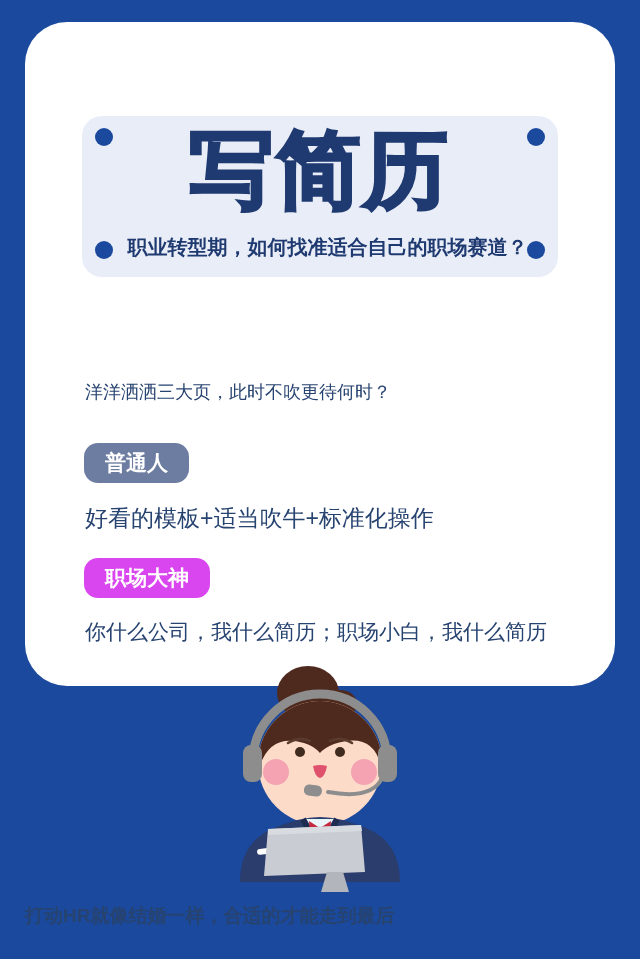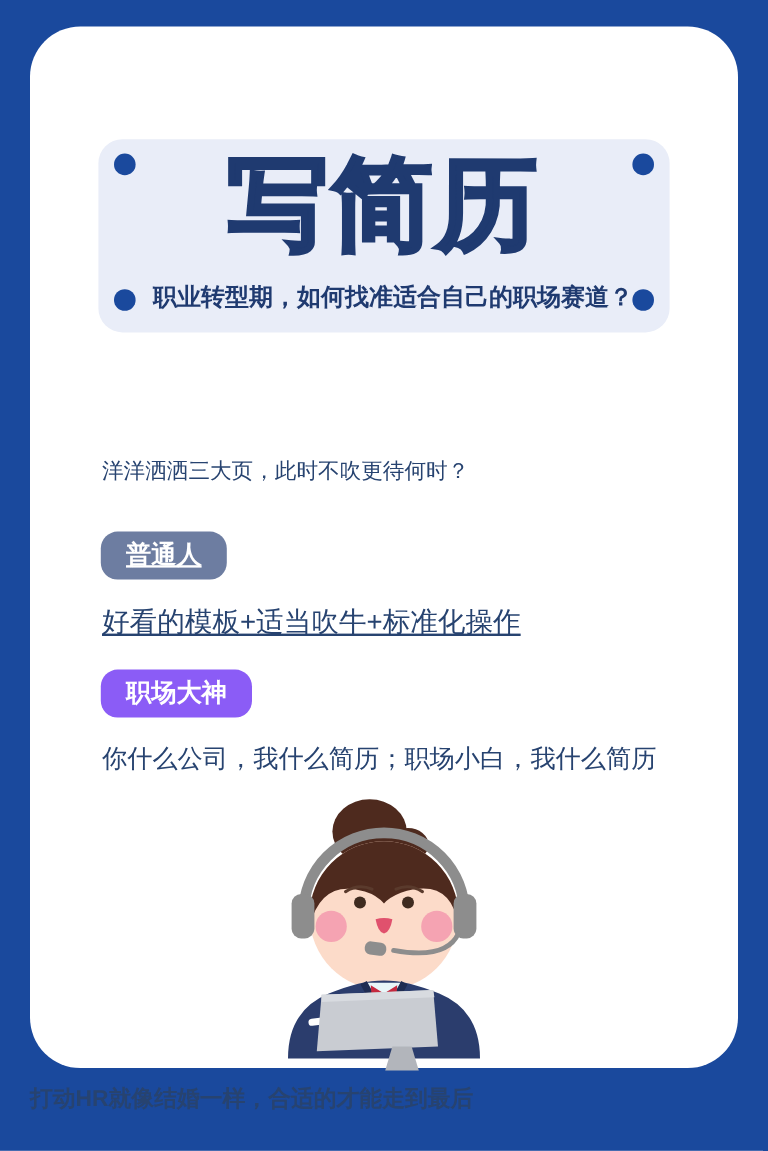--- a/index.html
+++ b/index.html
@@ -2,21 +2,21 @@
 <html><head>
 <meta charset="utf-8">
 <style>
   html,body{margin:0;padding:0;}
   body{
     width:640px;height:959px;position:relative;overflow:hidden;
     background:#1a499d;
     font-family:"Liberation Sans","DejaVu Sans",sans-serif;
   }
   .card{
-    position:absolute;left:25px;top:22px;width:590px;height:868px;
+    position:absolute;left:25px;top:22px;width:590px;height:664px;
     background:#ffffff;border-radius:42px;
   }
   
   .header{
     position:absolute;left:57px;top:94px;width:476px;height:161px;
     background:#e9edf8;border-radius:20px;
   }
   .dot{position:absolute;width:18px;height:18px;border-radius:50%;background:#1a499d;}
   .dot.tl{left:13px;top:12px}
   .dot.tr{right:13px;top:12px}
@@ -37,21 +37,21 @@
     border-radius:14px;color:#ffffff;font-size:21px;font-weight:700;
     white-space:nowrap;
   }
   .badge.b1{top:301px}
   .badge.b2{top:421px}
   .badge.b3{top:536px}
   .body-text{
     position:absolute;left:60px;color:#274370;white-space:nowrap;
   }
   .body-text.t1{top:358px;font-size:18px;}
-  .body-text.t2{top:481px;font-size:23px;text-decoration:underline;}
+  .body-text.t2{top:481px;font-size:23px;}
   .body-text.t3{top:596px;font-size:21px;}
   
   .illust{position:absolute;left:205px;top:638px;width:180px;height:240px;}
   
   .caption{
     position:absolute;left:0;right:0;top:881px;text-align:left;
     font-size:19px;font-weight:700;color:#274370;white-space:nowrap;
   }
 </style>
 </head>
@@ -63,24 +63,24 @@
     <span class="dot tl" style="background-color: rgb(26, 73, 157);"></span>
     <span class="dot tr" style="background-color: rgb(26, 73, 157);"></span>
     <span class="dot bl" style="background-color: rgb(26, 73, 157);"></span>
     <span class="dot br" style="background-color: rgb(26, 73, 157);"></span>
     <div class="header-title">写简历</div>
     <div class="header-sub">职业转型期，如何找准适合自己的职场赛道？</div>
   </div>
 
   <div class="body-text t1">洋洋洒洒三大页，此时不吹更待何时？</div>
 
-  <div class="badge b2" style="background-color: rgb(109, 125, 161); text-decoration: underline;">普通人</div>
+  <div class="badge b2" style="background-color: rgb(109, 125, 161);">普通人</div>
   <div class="body-text t2">好看的模板+适当吹牛+标准化操作</div>
 
-  <div class="badge b3" style="background-color: #8b5cf6;">职场大神</div>
+  <div class="badge b3" style="background-color: #d946ef;">职场大神</div>
   <div class="body-text t3">你什么公司，我什么简历；职场小白，我什么简历</div>
 
   <svg class="illust" viewBox="0 0 180 240" aria-hidden="true">
 
     <ellipse cx="78" cy="33" rx="31" ry="27" fill="#4e2a1e"></ellipse>
     <ellipse cx="110" cy="44" rx="17" ry="14" fill="#4e2a1e"></ellipse>
 
     <rect x="80" y="150" width="20" height="22" fill="#f6cdb8"></rect>
 
     <circle cx="90" cy="103" r="62" fill="#fcdbc9"></circle>

